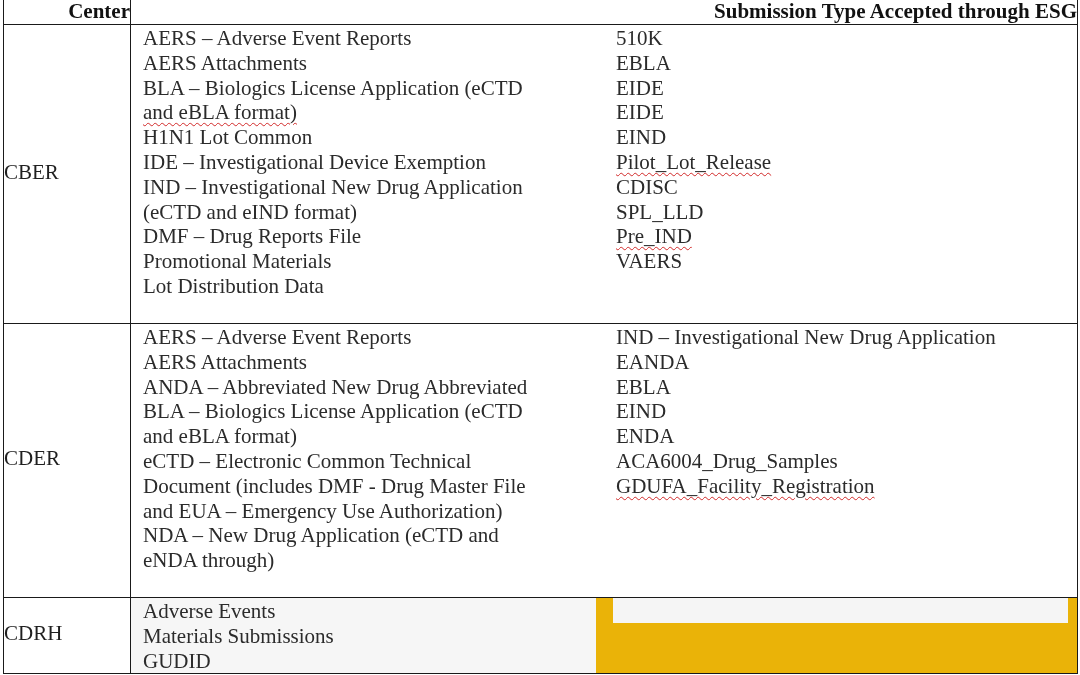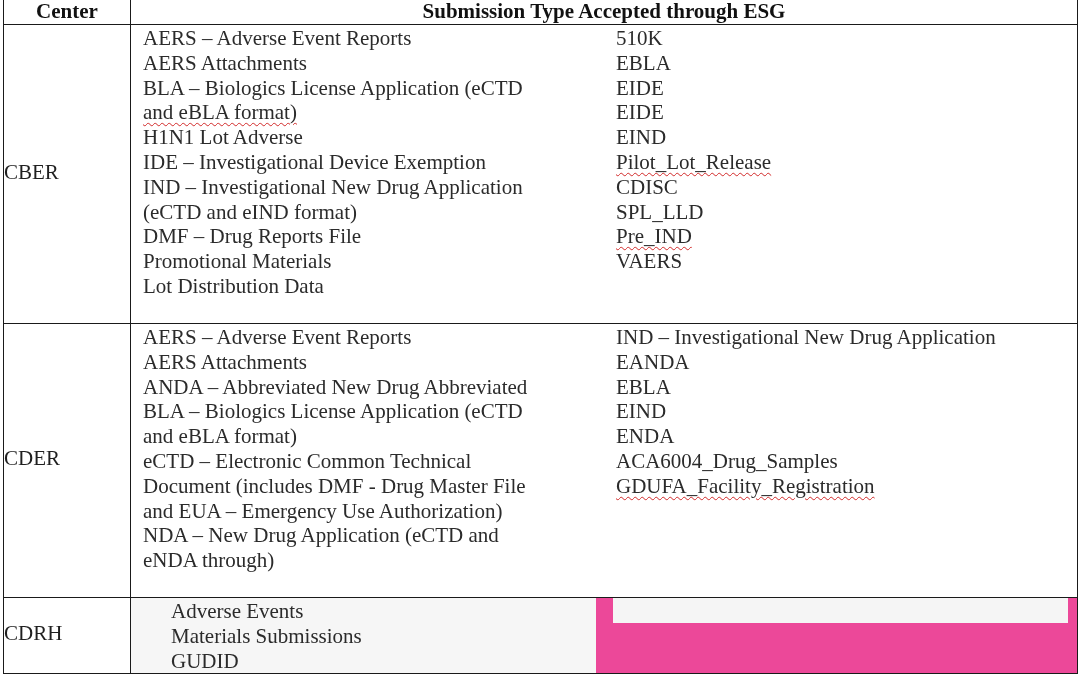--- a/index.html
+++ b/index.html
@@ -27,21 +27,21 @@
       border: 1.5px solid #1a1a1a;
       padding: 0;
       vertical-align: top;
     }
     .doc-table th {
       font-weight: bold;
       font-size: 21px;
       color: #111;
       height: 25px;
       line-height: 25px;
-      text-align: center;
+      text-align: right;
     }
     .doc-table .col-center { width: 127px; }
     .center-cell {
       vertical-align: middle !important;
       text-align: left;
       font-size: 21px;
       color: #1f1f1f;
     }
     .center-cell span { position: relative; top: -2px; }
     .types-cell {
@@ -61,21 +61,21 @@
       line-height: 24.8px;
     }
     .list li {
       white-space: nowrap;
     }
     .list-left { width: 473px; }
     .list-right { flex: 1; }
     .row-cber { height: 299px; }
     .row-cder { height: 274px; }
     .row-cdrh { height: 74px; }
-    .row-cdrh .types-cell { background: #ec4899; padding-left: 28px; }
+    .row-cdrh .types-cell { background: #eab308; }
     .cdrh-left-shade {
       position: absolute;
       left: 0; top: 0; bottom: 0;
       width: 465px;
       background: #f6f6f6;
     }
     .cdrh-right-shade {
       position: absolute;
       left: 482px; top: 0;
       width: 455px;
@@ -109,21 +109,21 @@
       <td class="center-cell">
         <span>CBER</span>
       </td>
       <td class="types-cell">
         <div class="types-wrap">
           <ul class="list list-left">
             <li>AERS – Adverse Event Reports</li>
             <li>AERS Attachments</li>
             <li>BLA – Biologics License Application (eCTD</li>
             <li><span class="spell">and eBLA format)</span></li>
-            <li>H1N1 Lot Adverse</li>
+            <li>H1N1 Lot Common</li>
             <li>IDE – Investigational Device Exemption</li>
             <li>IND – Investigational New Drug Application</li>
             <li>(eCTD and eIND format)</li>
             <li>DMF – Drug Reports File</li>
             <li>Promotional Materials</li>
             <li>Lot Distribution Data</li>
           </ul>
           <ul class="list list-right">
             <li>510K</li>
             <li>EBLA</li>

